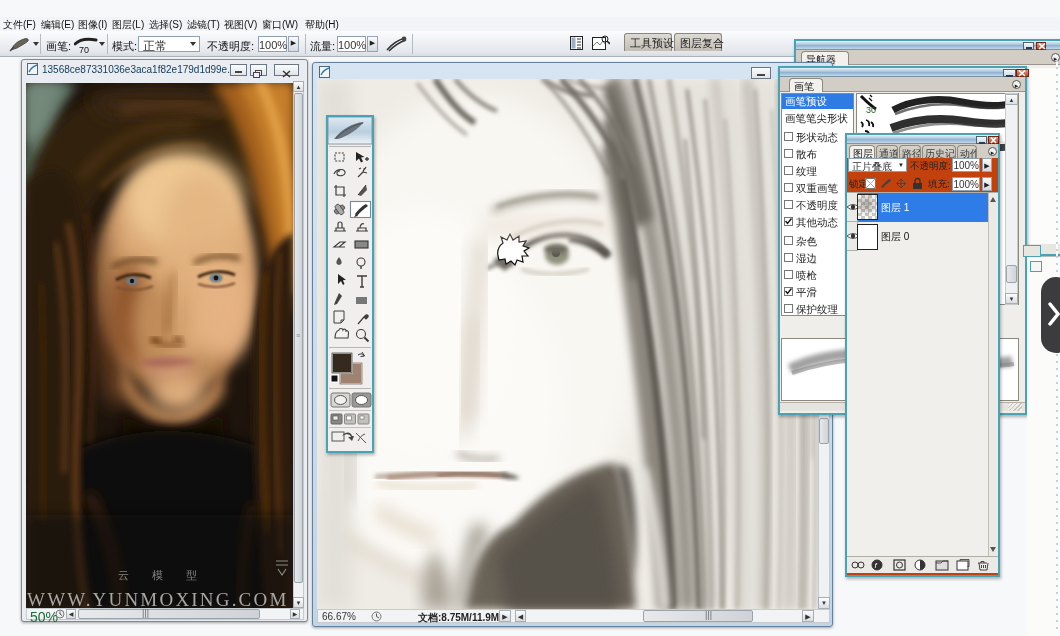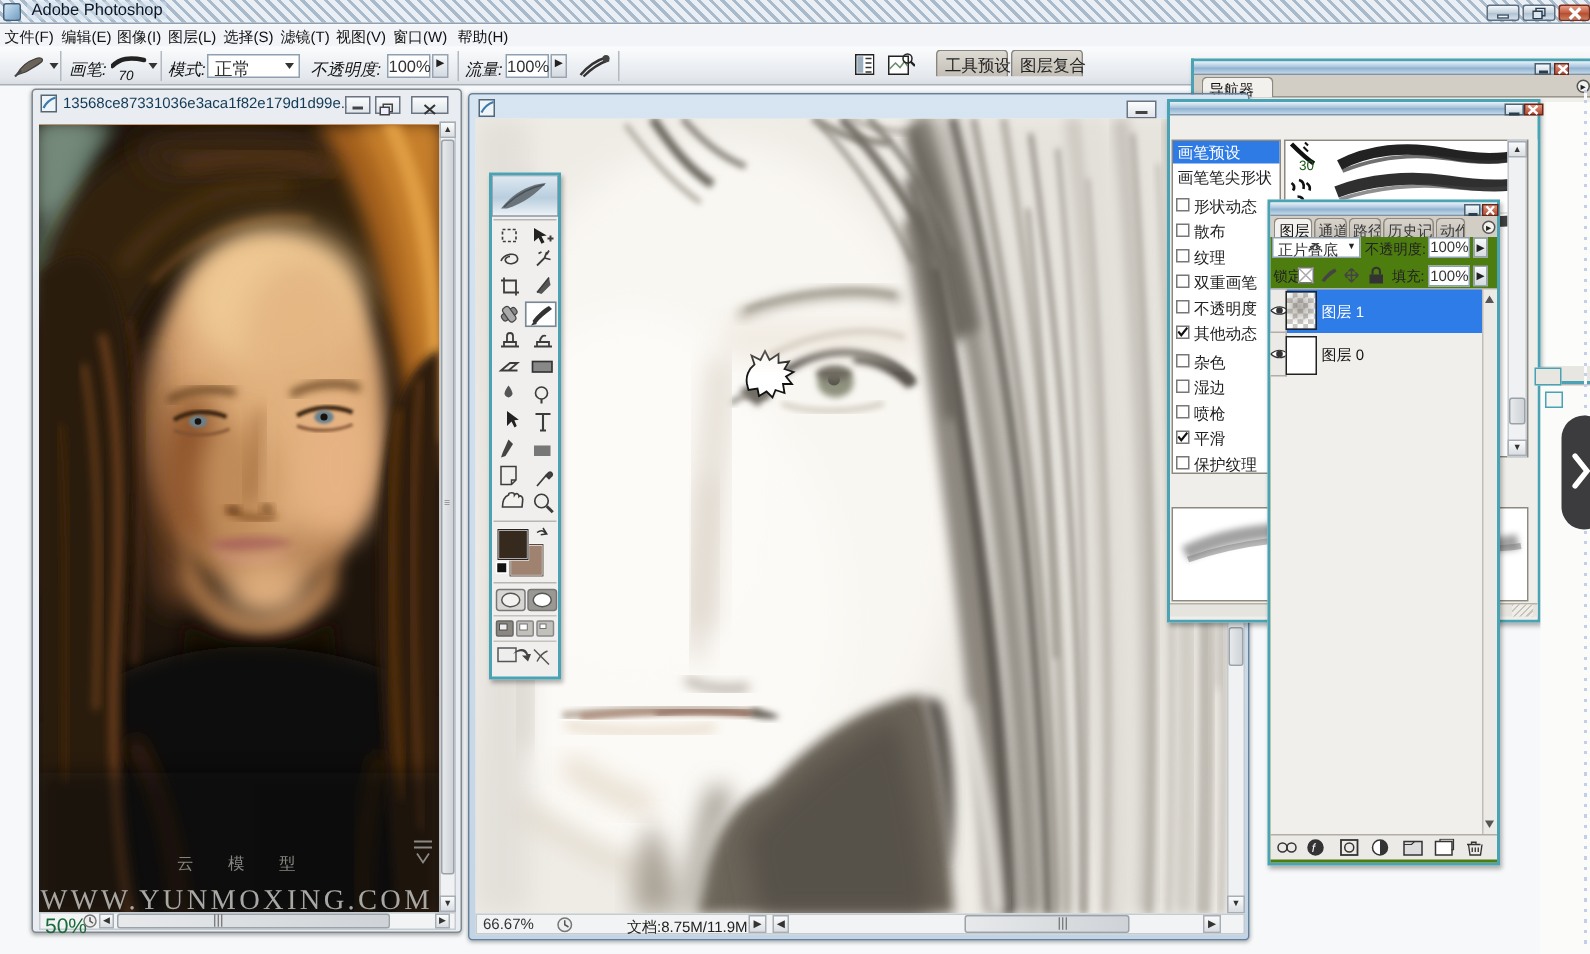--- a/index.html
+++ b/index.html
@@ -12,21 +12,21 @@
 #titlebar .ticon{left:2px;top:2px;width:12px;height:12px;background:linear-gradient(135deg,#cfe4f4,#6f9ec4);border:1px solid #44617c;border-radius:2px;}
 #titlebar .ttext{left:18px;top:1px;font-size:11px;color:#0c1624;background:rgba(210,224,236,0.55);padding:0 3px;border-radius:2px;}
 .wbtn{top:3px;height:11px;border:1px solid #5d6f80;border-radius:2px;background:linear-gradient(#f4f8fb,#c2d1de 50%,#aebfcd 50%,#d4e1ec);}
 .wbtn .g{position:absolute;left:50%;top:50%;transform:translate(-50%,-50%);}
 #btnclose{background:linear-gradient(#e9a18b,#c35b3d 50%,#b04a2e 50%,#cf7a57);border-color:#7c2c18;}
 
 #menubar{left:0;top:17px;width:1060px;height:14px;background:#f2f4f7;font-size:10px;color:#111;}
 #menubar span{position:absolute;top:1px;white-space:nowrap;}
 
 #optbar{left:0;top:31px;width:1060px;height:26px;background:linear-gradient(#fbfcfd,#e3e7ec 85%,#d8dde3);border-bottom:1px solid #aab0b8;}
-#optbar .lbl{position:absolute;font-size:11px;color:#111;top:8px;white-space:nowrap;font-style:italic;}
+#optbar .lbl{position:absolute;font-size:11px;color:#111;top:8px;white-space:nowrap;}
 .inbox{position:absolute;background:#fff;border:1px solid #8fa0b0;font-size:11px;color:#333;text-align:right;}
 .spin{position:absolute;width:11px;background:linear-gradient(#f8fafc,#d4dae1);border:1px solid #98a4b0;font-size:7px;color:#222;text-align:center;line-height:11px;}
 .vsep{position:absolute;top:3px;width:1px;height:20px;background:#b4bac2;}
 #palwell{left:619px;top:34px;width:130px;height:21px;background:#a9a59c;border:1px solid #8a867e;border-right:none;}
 .welltab{position:absolute;top:2px;height:18px;background:linear-gradient(#dedbd4,#c2beb5);border:1px solid #8a867e;border-bottom:none;border-radius:3px 3px 0 0;font-size:11px;color:#222;padding:2px 5px 0;white-space:nowrap;}
 
 .win{position:absolute;background:#edeff2;box-shadow:0 1px 3px rgba(0,0,0,0.35);}
 .palwin{position:absolute;background:#f0eeea;border:2px solid #49a3b4;box-shadow:1px 2px 3px rgba(0,0,0,0.3);}
 .ptitle{position:absolute;left:0;top:0;right:0;height:9px;background:linear-gradient(#e8f1f8,#aac5dd 45%,#8fb2d0 55%,#c2d8ea);border-bottom:1px solid #7e93a6;}
 .pbtn{position:absolute;top:1px;width:13px;height:8px;border:1px solid #51626f;background:linear-gradient(#f5f9fc,#c9d7e2);font-size:7px;}
@@ -38,38 +38,20 @@
 
 .sbtrack{position:absolute;background:#f0f1f2;border:1px solid #c6cbd0;}
 .sbthumb{position:absolute;background:linear-gradient(90deg,#e7e9eb,#cfd3d7);border:1px solid #9aa2aa;border-radius:2px;}
 .sbarrow{position:absolute;background:linear-gradient(#fafbfc,#dadee2);border:1px solid #a8aeb5;color:#333;text-align:center;}
 .chk{position:absolute;width:9px;height:9px;border:1px solid #777;background:#fff;}
 .rowtext{position:absolute;font-size:11px;color:#222;white-space:nowrap;}
 </style></head>
 <body>
 <div id="stage">
 
-<div id="titlebar" class="abs">
- <div class="ticon abs"></div>
- <div class="ttext abs">Adobe Photoshop</div>
- <div class="wbtn abs" style="left:991px;width:22px;">
-        <span class="g" style="width:8px;height:3px;background:#f2f6fa;border:1px solid #44586c;margin-top:2px;"></span>
-      </div>
- <div class="wbtn abs" style="left:1015px;width:22px;">
-        <svg class="g" width="9" height="8">
-          <rect x="2.5" y="0.5" width="6" height="5" fill="none" stroke="#2b3c4c"></rect>
-          <rect x="0.5" y="2.5" width="6" height="5" fill="#dce6ee" stroke="#2b3c4c"></rect>
-        </svg>
-      </div>
- <div class="wbtn abs" id="btnclose" style="left:1039px;width:21px;">
-        <svg class="g" width="9" height="9">
-          <path d="M1 1 L8 8 M8 1 L1 8" stroke="#fff" stroke-width="2.2"></path>
-        </svg>
-      </div>
-</div>
 
 <div id="menubar" class="abs">
  <span style="left:3px;">文件(F)</span>
       <span style="left:41px;">编辑(E)</span>
       <span style="left:78px;">图像(I)</span>
       <span style="left:112px;">图层(L)</span>
       <span style="left:149px;">选择(S)</span>
       <span style="left:187px;">滤镜(T)</span>
       <span style="left:224px;">视图(V)</span>
       <span style="left:262px;">窗口(W)</span>
@@ -386,21 +368,21 @@
  <div class="sbtrack" style="left:505px;top:16px;width:12px;height:530px;"></div>
  <div class="sbarrow" style="left:505px;top:534px;width:12px;height:12px;font-size:6px;line-height:11px;">▼</div>
  <div class="sbthumb" style="left:506px;top:355px;width:10px;height:26px;"></div>
 
  <div class="abs" style="left:4px;top:546px;width:513px;height:14px;background:#f2f3f4;border:1px solid #c6cbd0;"></div>
  <div class="abs" style="left:9px;top:548px;font-size:10px;color:#333;">66.67%</div>
  <svg class="abs" style="left:58px;top:548px;" width="11" height="11">
         <circle cx="5.5" cy="5.5" r="4.5" fill="#eee" stroke="#777"></circle>
         <path d="M5.5 2.5 V5.5 L8 7" stroke="#555" fill="none"></path>
       </svg>
- <div class="abs" style="left:105px;top:548px;font-size:10px;color:#222;">文档:8.75M/11.9M</div>
+ <div class="abs" style="left:105px;top:548px;font-size:10px;color:#222;font-weight:bold;">文档:8.75M/11.9M</div>
  <div class="sbarrow" style="left:186px;top:547px;width:12px;height:12px;font-size:7px;line-height:11px;">▶</div>
  <div class="sbarrow" style="left:202px;top:547px;width:11px;height:12px;font-size:7px;line-height:11px;">◀</div>
  <div class="sbthumb" style="left:330px;top:547px;width:110px;height:12px;"></div>
  <div class="abs" style="left:392px;top:547px;font-size:9px;color:#666;">|||</div>
  <div class="sbarrow" style="left:489px;top:547px;width:12px;height:12px;font-size:7px;line-height:11px;">▶</div>
 </div>
 
 <div id="toolbox" class="abs" style="left:326px;top:115px;width:48px;height:338px;background:#f0efed;border:2px solid #49a3b4;box-shadow:1px 2px 3px rgba(0,0,0,0.3);">
 <svg width="44" height="334" viewBox="0 0 44 334">
  <defs>
@@ -491,20 +473,24 @@
 <div id="brushwin" class="palwin" style="left:778px;top:66px;width:249px;height:349px;">
  <div class="ptitle"></div>
  <div class="pbtn" style="left:223px;">
         <div style="width:7px;height:2px;background:#2b3c4c;margin:5px auto 0;"></div>
       </div>
  <div class="pbtn red" style="left:236px;">
         <svg width="11" height="7" style="display:block;margin:0 auto;">
           <path d="M2 0.5 L8 6 M8 0.5 L2 6" stroke="#fff" stroke-width="1.6"></path>
         </svg>
       </div>
+ <div class="tabrow" style="top:9px;">
+  <div class="tab" style="left:9px;width:34px;">画笔</div>
+  <div class="circbtn" style="right:4px;top:3px;">▸</div>
+ </div>
  <div id="brushbody" class="abs" style="left:0;top:25px;width:245px;height:320px;background:#f0eeea;">
 
   <div class="abs" style="left:1px;top:0;width:73px;height:223px;background:#fff;border:1px solid #8d897f;"></div>
   <div class="abs" style="left:2px;top:1px;width:71px;height:15px;background:#2e7be5;color:#fff;font-size:10.5px;padding:1px 0 0 3px;">画笔预设</div>
   <div class="rowtext" style="left:5px;top:19px;font-size:10.5px;">画笔笔尖形状</div>
   <div class="chk" style="left:4px;top:39px;"></div>
         <div class="rowtext" style="left:16px;top:38px;font-size:10.5px;">形状动态</div>
   <div class="chk" style="left:4px;top:56px;"></div>
         <div class="rowtext" style="left:16px;top:55px;font-size:10.5px;">散布</div>
   <div class="chk" style="left:4px;top:73px;"></div>
@@ -576,21 +562,21 @@
         </svg>
       </div>
  <div class="tabrow" style="top:9px;">
   <div class="tab" style="left:2px;width:26px;padding-left:3px;">图层</div>
   <div class="tab off" style="left:29px;width:22px;padding-left:2px;">通道</div>
   <div class="tab off" style="left:52px;width:22px;padding-left:2px;">路径</div>
   <div class="tab off" style="left:75px;width:34px;padding-left:2px;">历史记录</div>
   <div class="tab off" style="left:110px;width:20px;padding-left:2px;">动作</div>
   <div class="circbtn" style="left:141px;top:3px;">▸</div>
  </div>
- <div id="layersbody" class="abs" style="left:0;top:23px;width:151px;height:417px;background:#4d7c0f;">
+ <div id="layersbody" class="abs" style="left:0;top:23px;width:151px;height:417px;background:#c2410c;">
 
   <div class="inbox" style="left:1px;top:0px;width:59px;height:14px;text-align:left;font-size:10px;padding:1px 0 0 3px;">正片叠底</div>
   <div class="spin" style="left:49px;top:1px;width:10px;height:12px;line-height:12px;font-size:6px;border:none;background:none;">▼</div>
   <div class="rowtext" style="left:63px;top:2px;font-size:9.5px;">不透明度:</div>
   <div class="inbox" style="left:105px;top:0px;width:28px;height:14px;font-size:10px;padding-top:1px;">100%</div>
   <div class="spin" style="left:135px;top:0px;width:10px;height:14px;line-height:14px;">▶</div>
 
   <div class="rowtext" style="left:2px;top:20px;font-size:9.5px;">锁定:</div>
   <svg class="abs" style="left:18px;top:19px;" width="62" height="13">
    <rect x="0.5" y="1.5" width="10" height="10" fill="#fff" stroke="#777"></rect>

